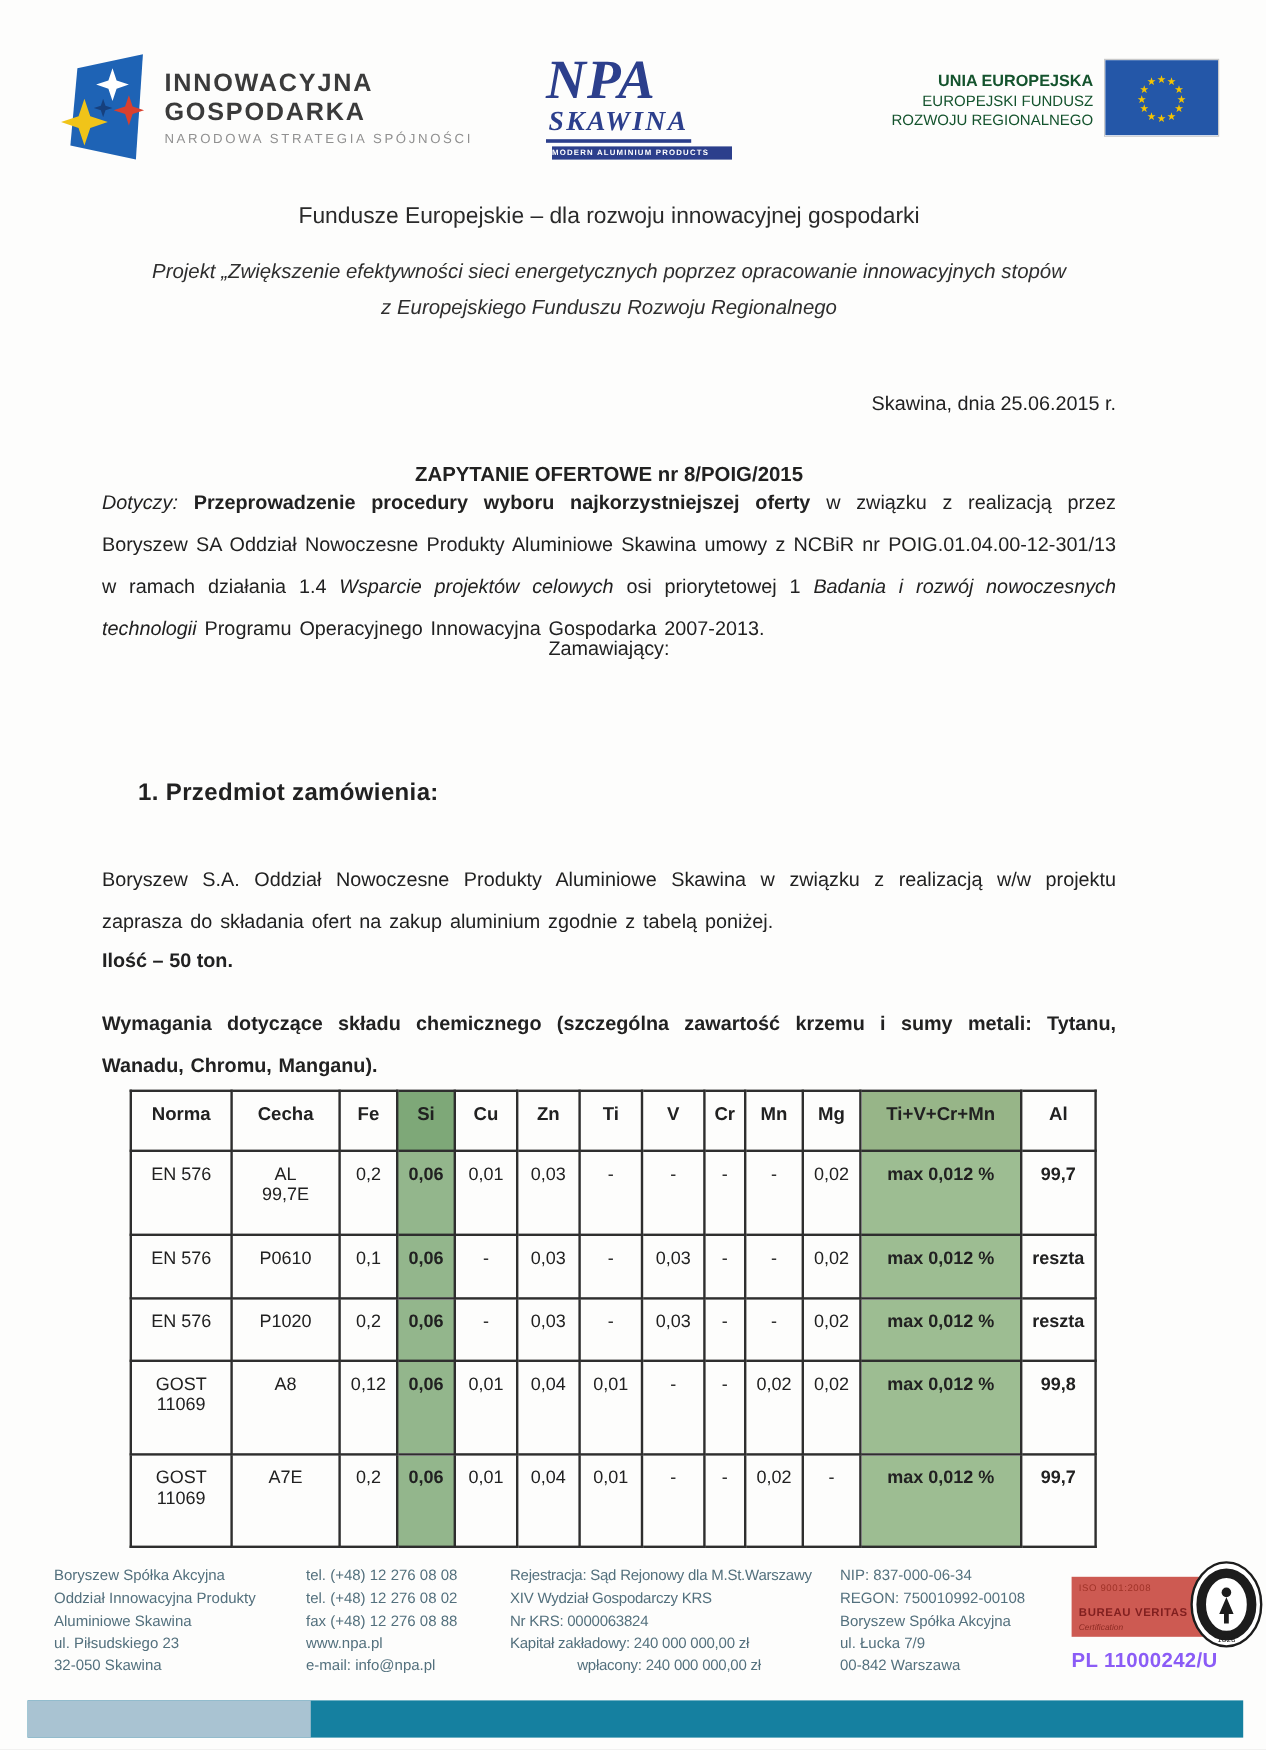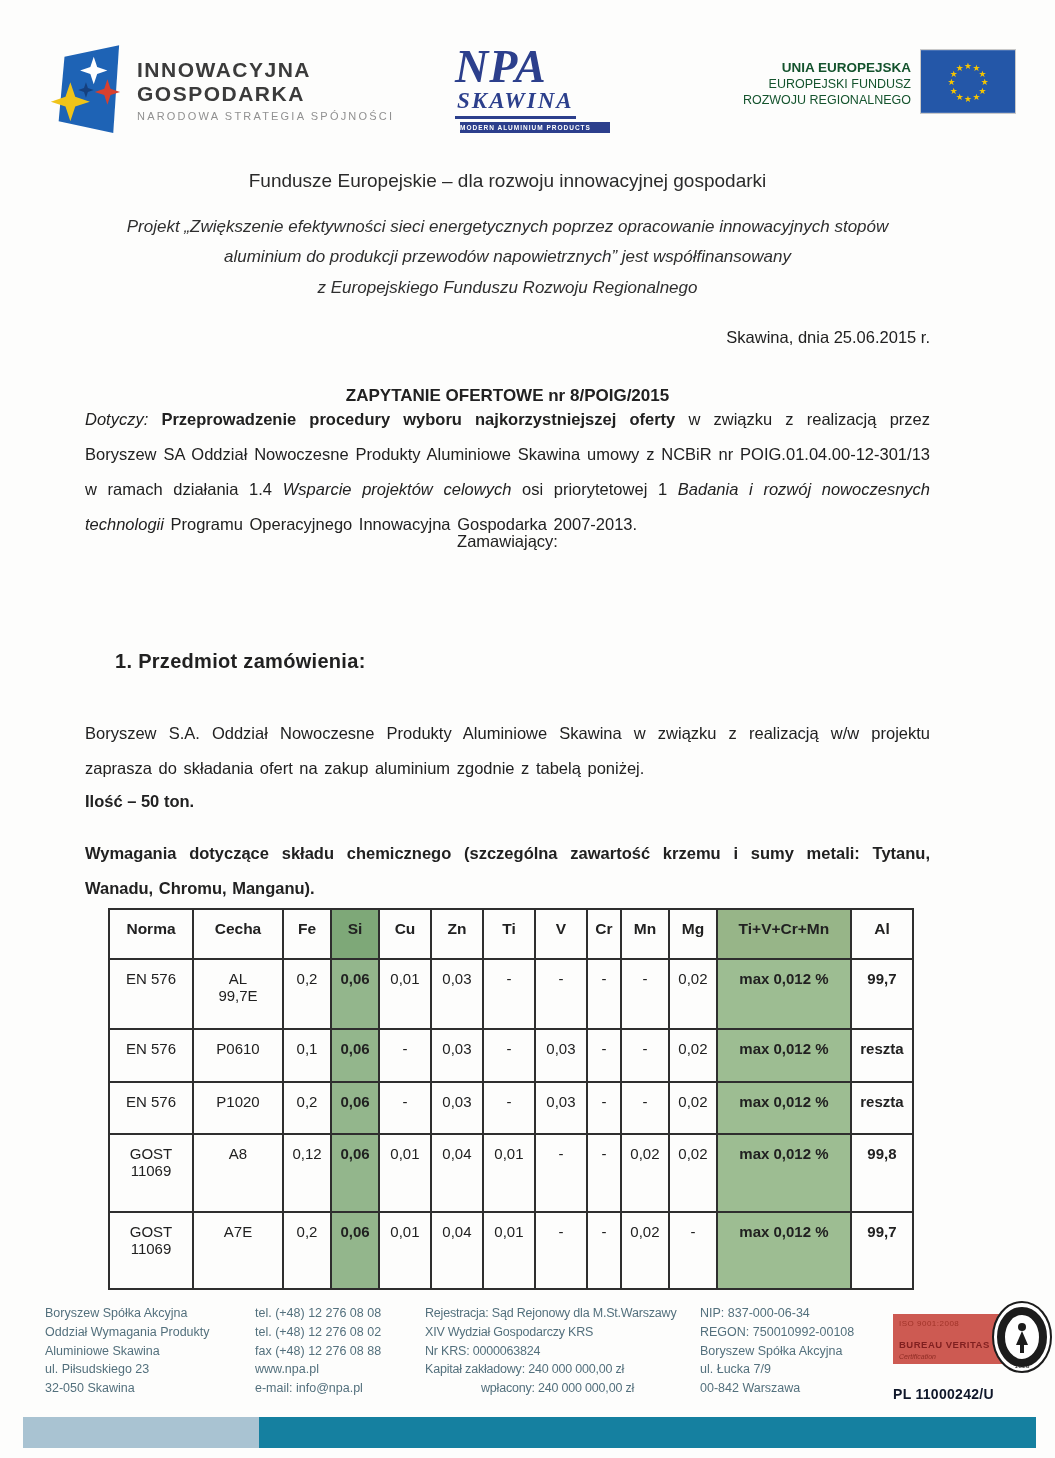--- a/index.html
+++ b/index.html
@@ -65,21 +65,21 @@
   .fcol1{left:45px;width:200px;}
   .fcol2{left:255px;width:170px;}
   .fcol3{left:425px;width:275px;letter-spacing:-0.2px;}
   .fcol4{left:700px;width:185px;}
   .fcol3 .line:nth-child(5){padding-left:56px;}
   .cert{position:absolute;left:893px;top:10px;width:150px;}
   .cert-band{position:relative;background:var(--cert-band);width:118px;height:44px;padding:4px 6px 2px;}
   .cert-iso{font-size:8px;color:#a03328;letter-spacing:.5px;}
   .cert-org{font-size:9.5px;font-weight:bold;color:#801f1f;margin-top:8px;letter-spacing:.5px;}
   .cert-lbl{font-size:7px;color:#8e2c24;font-style:italic;}
-  .cert-num{font-size:14px;font-weight:bold;color:#0f172a;margin-top:20px;letter-spacing:.3px;}
+  .cert-num{font-size:17px;font-weight:bold;color:#8b5cf6;margin-top:7px;letter-spacing:.3px;}
   .seal{position:absolute;right:-30px;top:-14px;}
 
   
   .bottom-bar{position:absolute;left:23px;top:1417px;width:1013px;height:31px;background:var(--bar-teal);}
   .bottom-bar .light{position:absolute;left:0;top:0;width:236px;height:31px;background:var(--bar-light);}
 </style>
 </head>
 <body>
 
 <div class="page">
@@ -128,21 +128,20 @@
             <text x="33.3" y="27.5">★</text>
             <text x="39.5" y="21.3">★</text>
         </g>
       </svg>
     </div>
   </div>
 
   <div class="content doc-title">Fundusze Europejskie – dla rozwoju innowacyjnej gospodarki</div>
   <div class="content project-note">
       <div class="line">Projekt „Zwiększenie efektywności sieci energetycznych poprzez opracowanie innowacyjnych stopów</div>
-      <div class="line">aluminium do produkcji przewodów napowietrznych” jest współfinansowany</div>
       <div class="line">z Europejskiego Funduszu Rozwoju Regionalnego</div>
     </div>
   <div class="content date-line">Skawina, dnia 25.06.2015 r.</div>
   <div class="content subject-line">ZAPYTANIE OFERTOWE nr 8/POIG/2015</div>
 
   <div class="content para dotyczy"><span class="run-italic">Dotyczy: </span><span class="run-bold">Przeprowadzenie procedury wyboru najkorzystniejszej oferty</span><span class="run-normal"> w związku z realizacją przez Boryszew SA Oddział Nowoczesne Produkty Aluminiowe Skawina umowy z NCBiR nr POIG.01.04.00-12-301/13 w ramach działania 1.4 </span><span class="run-italic">Wsparcie projektów celowych</span><span class="run-normal"> osi priorytetowej 1 </span><span class="run-italic">Badania i rozwój nowoczesnych technologii</span><span class="run-normal"> Programu Operacyjnego Innowacyjna Gospodarka 2007-2013.</span></div>
 
   <div class="content zamawiajacy">Zamawiający:</div>
 
   <div class="sec-heading">1. Przedmiot zamówienia:</div>
@@ -263,21 +262,21 @@
             <td class="td-sum b">max 0,012 %</td>
             <td class="b">99,7</td>
           </tr>
         </tbody>
     </table>
   </div>
 
   <div class="footer">
     <div class="fcol fcol1">
         <div class="line">Boryszew Spółka Akcyjna</div>
-        <div class="line">Oddział Wymagania Produkty</div>
+        <div class="line">Oddział Innowacyjna Produkty</div>
         <div class="line">Aluminiowe Skawina</div>
         <div class="line">ul. Piłsudskiego 23</div>
         <div class="line">32-050 Skawina</div>
       </div>
     <div class="fcol fcol2">
         <div class="line">tel. (+48) 12 276 08 08</div>
         <div class="line">tel. (+48) 12 276 08 02</div>
         <div class="line">fax (+48) 12 276 08 88</div>
         <div class="line">www.npa.pl</div>
         <div class="line">e-mail: info@npa.pl</div>

